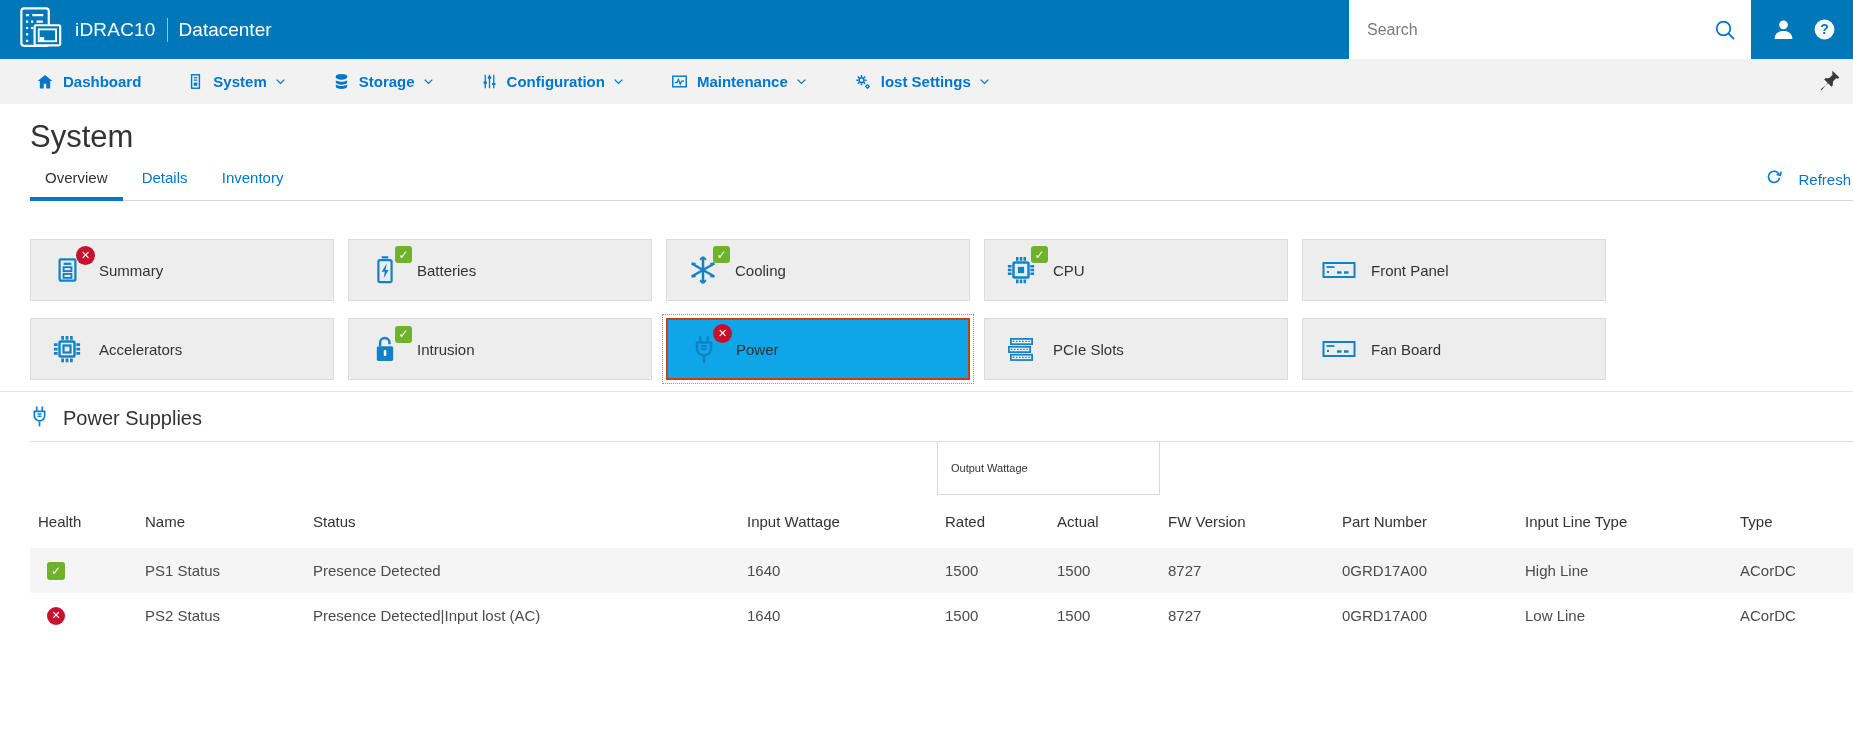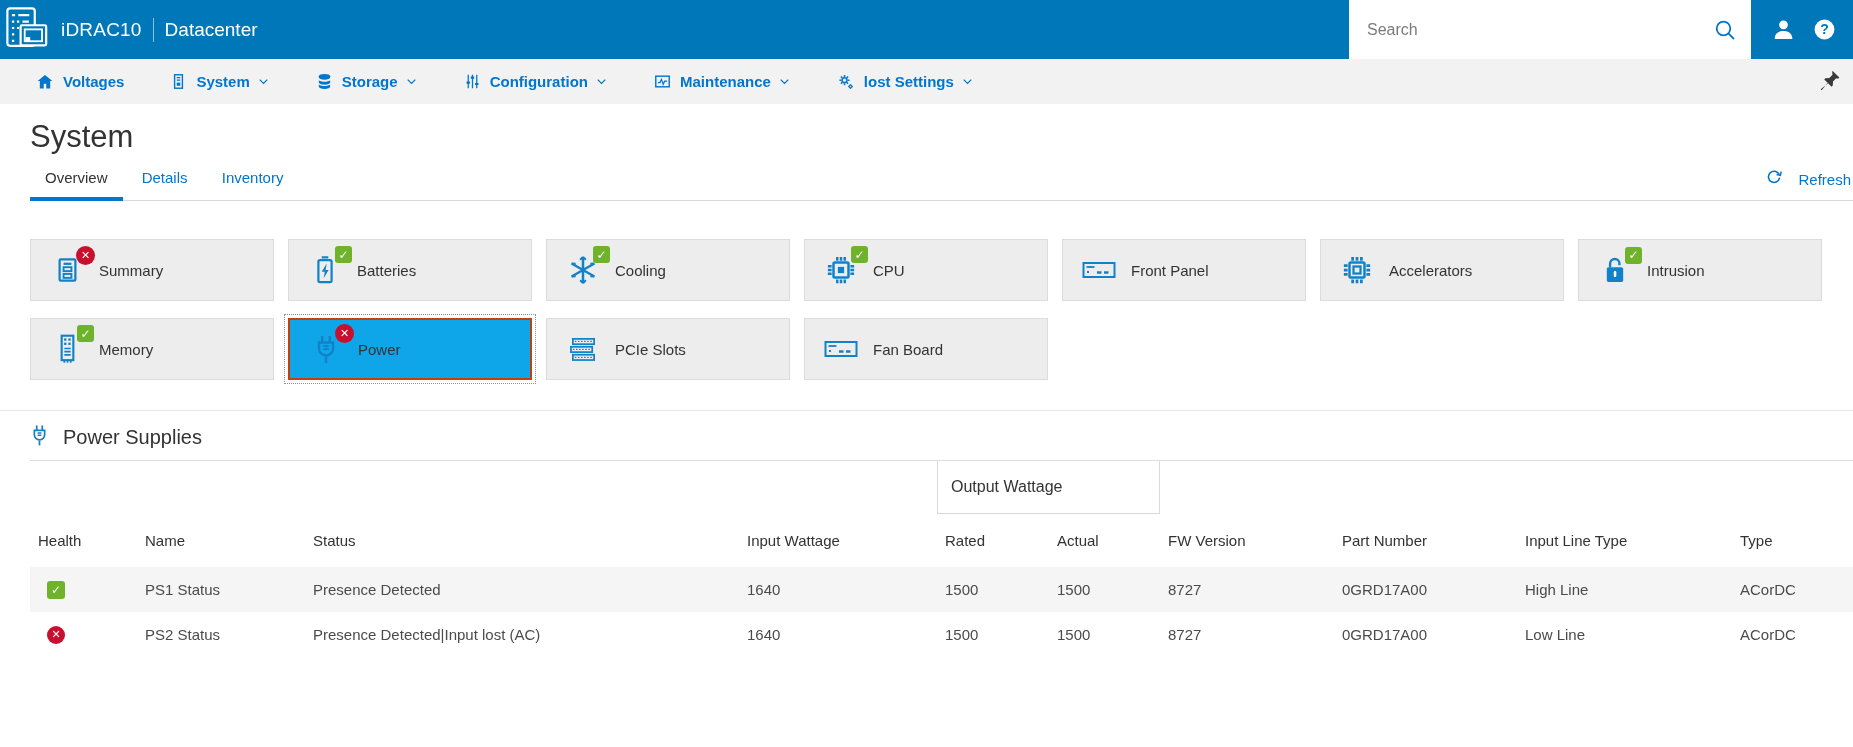--- a/index.html
+++ b/index.html
@@ -3,21 +3,21 @@
 <meta charset="utf-8">
 <style>
   * { box-sizing: border-box; margin: 0; padding: 0; }
   html, body { width: 1853px; height: 747px; }
   body {
     font-family: "Liberation Sans", "DejaVu Sans", sans-serif;
     background: #fff; color: #333; overflow: hidden; font-size: 15px;
   }
   
   .app-header { height: 59px; background: #0077b8; display: flex; align-items: stretch; }
-  .brand-wrap { display: flex; align-items: center; padding-left: 6px; flex: 1 1 auto; }
+  .brand-wrap { display: flex; align-items: center; padding-left: 20px; flex: 1 1 auto; }
   .logo { margin-right: 13px; }
   .brand-name { color: #fff; font-size: 19px; font-weight: 500; letter-spacing: .2px; }
   .brand-sep { width: 1px; height: 24px; background: rgba(255,255,255,.55); margin: 0 11px; }
   .brand-product { color: #fff; font-size: 19px; font-weight: 300; }
   .search-box { width: 402px; background: #fff; display: flex; align-items: center; padding: 0 14px 0 18px; }
   .search-box input { flex: 1; border: none; outline: none; font: 16px "Liberation Sans", sans-serif; color: #333; }
   .search-box input::placeholder { color: #7b7b7b; }
   .search-btn { background: none; border: none; color: #0076ce; cursor: pointer; display: flex; }
   .hdr-icons { display: flex; align-items: center; gap: 16px; padding: 0 16px 0 20px; }
   .hdr-icon-btn { background: none; border: none; cursor: pointer; display: flex; }
@@ -31,42 +31,42 @@
   
   .page-title { margin: 14px 0 0 30px; font-size: 31px; font-weight: 300; color: #333; line-height: 38px; }
   .tab-strip { margin: 8px 0 0 30px; border-bottom: 1px solid #d9d9d9; position: relative; }
   .tab { display: inline-block; padding: 5px 15px 11px; font-size: 15px; color: #0076ce;
          border-bottom: 4px solid transparent; cursor: pointer; margin-bottom: -1px; }
   .tab.active { color: #333; border-bottom-color: #0076ce; }
   .refresh-link { position: absolute; right: 2px; top: 5px; color: #0076ce; font-size: 15px;
                   display: flex; align-items: flex-end; gap: 16px; cursor: pointer; text-decoration: none; }
   
   .tile-grid { margin: 38px 30px 0; display: flex; flex-wrap: wrap; gap: 17px 14px; width: 1793px; }
-  .tile { width: 244px; height: 62px; background: #ededed; border: 1px solid #dcdcdc;
+  .tile { width: 304px; height: 62px; background: #ededed; border: 1px solid #dcdcdc;
           display: flex; align-items: center; cursor: pointer; }
   .tile.selected { background: #0ea5e9; border: 2px solid #c2410c; outline: 1px dotted #8f8f8f; outline-offset: 3px; }
   .tile-ic { position: relative; width: 38px; display: flex; justify-content: center; margin-left: 17px; color: #1282c8; }
   .tile-label { margin-left: 13px; color: #333; font-size: 15px; }
   .badge { position: absolute; display: flex; align-items: center; justify-content: center; color: #fff; }
   .badge-ok { top: -9px; right: -8px; width: 17px; height: 17px; border-radius: 3px; background: #6fb32a; }
   .badge-ok::after { content: "✓"; font-size: 12px; font-weight: bold; }
   .badge-err { top: -10px; right: -9px; width: 19px; height: 19px; border-radius: 50%; background: #c8102e; }
   .badge-err::after { content: "✕"; font-size: 11px; font-weight: bold; }
   
-  .ps-section { margin-top: 30px; border-top: 1px solid #e7e7e7; padding-top: 13px; }
+  .ps-section { margin-top: 11px; border-top: 1px solid #e7e7e7; padding-top: 13px; }
   .ps-head { display: flex; align-items: center; gap: 14px; margin-left: 30px; color: #1282c8; }
   .ps-title { font-size: 20px; color: #333; font-weight: 400; }
   
   .ps-table { margin: 10px 0 0 30px; width: 1823px;
     --tcols: 107px 168px 434px 198px 112px 111px 174px 183px 215px minmax(100px,1fr); }
   .t-row { display: grid; grid-template-columns: var(--tcols); align-items: center; }
   .t-group { border-top: 1px solid #dedede; height: 54px; }
   .t-group-cell { grid-column: 5 / 7; height: 100%; display: flex; align-items: center; padding-left: 13px;
     border-left: 1px solid #d9d9d9; border-right: 1px solid #d9d9d9; border-bottom: 1px solid #d9d9d9;
-    font-size: 16px; color: #333; }
+    font-size: 11px; color: #333; }
   .t-header { height: 53px; color: #333; }
   .t-body-row { height: 45px; color: #4b4b4b; }
   .t-body-row.shaded { background: #f5f5f5; }
   .t-cell { padding-left: 8px; white-space: nowrap; overflow: hidden; }
   .health-badge { width: 18px; height: 18px; margin-left: 9px; display: flex; align-items: center;
                   justify-content: center; color: #fff; }
   .health-ok { background: #6fb32a; border-radius: 3px; }
   .health-ok::after { content: "✓"; font-size: 12px; font-weight: bold; }
   .health-err { background: #c8102e; border-radius: 50%; }
   .health-err::after { content: "✕"; font-size: 11px; font-weight: bold; }
@@ -117,21 +117,21 @@
   </div>
 </header>
 
 <nav class="nav-bar">
   <a class="nav-item">
     <span class="nav-ic">
       <svg width="18" height="18" viewBox="0 0 24 24" fill="currentColor">
         <path d="M12 2.5l9.8 8.3h-2.9v9.7h-5.2v-6.1h-3.4v6.1H5.1v-9.7H2.2z"></path>
       </svg>
     </span>
-    <span>Voltages</span>
+    <span>Dashboard</span>
   </a>
   <a class="nav-item">
     <span class="nav-ic">
       <svg width="17" height="17" viewBox="0 0 24 24" fill="none" stroke="currentColor" stroke-width="2">
         <rect x="6.5" y="2.5" width="11" height="19"></rect>
           <path d="M9.5 6.5h5M9.5 10h5"></path>
         <rect x="9.5" y="13.5" width="5" height="4.5" fill="currentColor" stroke="none"></rect>
       </svg>
     </span>
     <span>System</span>
@@ -302,35 +302,20 @@
       <svg width="24" height="29" viewBox="0 0 22 26">
         <path d="M6.5 10V6.8a4.3 4.3 0 0 1 8.6 0V8.2" fill="none" stroke="currentColor" stroke-width="2.2"></path>
         <rect x="3.5" y="10" width="15" height="13.5" rx="1.5" fill="currentColor"></rect>
         <rect x="9.9" y="13.5" width="2.3" height="5.5" rx="1" fill="#fff"></rect>
       </svg>
       <span class="badge badge-ok"></span>
     </span>
     <span class="tile-label">Intrusion</span>
   </div>
 
-  <div class="tile">
-    <span class="tile-ic">
-      <svg width="17" height="30" viewBox="0 0 16 28" fill="none" stroke="currentColor" stroke-width="2">
-        <rect x="2.5" y="1.5" width="11" height="23"></rect>
-        <path d="M5 24.5v2.5M8 24.5v2.5M11 24.5v2.5" stroke-width="1.6"></path>
-        <rect x="4.8" y="4" width="2.2" height="2.2" fill="currentColor" stroke="none"></rect>
-        <rect x="8.8" y="4" width="2.2" height="2.2" fill="currentColor" stroke="none"></rect>
-        <rect x="4.8" y="8" width="2.2" height="2.2" fill="currentColor" stroke="none"></rect>
-        <rect x="8.8" y="8" width="2.2" height="2.2" fill="currentColor" stroke="none"></rect>
-        <path d="M5 13.5h6M5 16.5h6M5 19.5h6" stroke-width="1.5"></path>
-      </svg>
-      <span class="badge badge-ok"></span>
-    </span>
-    <span class="tile-label">Memory</span>
-  </div>
 
 
   <div class="tile selected">
     <span class="tile-ic">
       <svg width="26" height="31" viewBox="0 0 24 28" fill="none" stroke="currentColor" stroke-width="2.2">
         <path d="M8.5 1.5v6M15.5 1.5v6"></path>
         <path d="M5.5 7.5h13v5.5a6.5 6.5 0 0 1-13 0z"></path>
         <path d="M9.5 10.8h5M9.5 13.6h5" stroke-width="1.8"></path>
         <path d="M12 20.5v6"></path>
       </svg>

